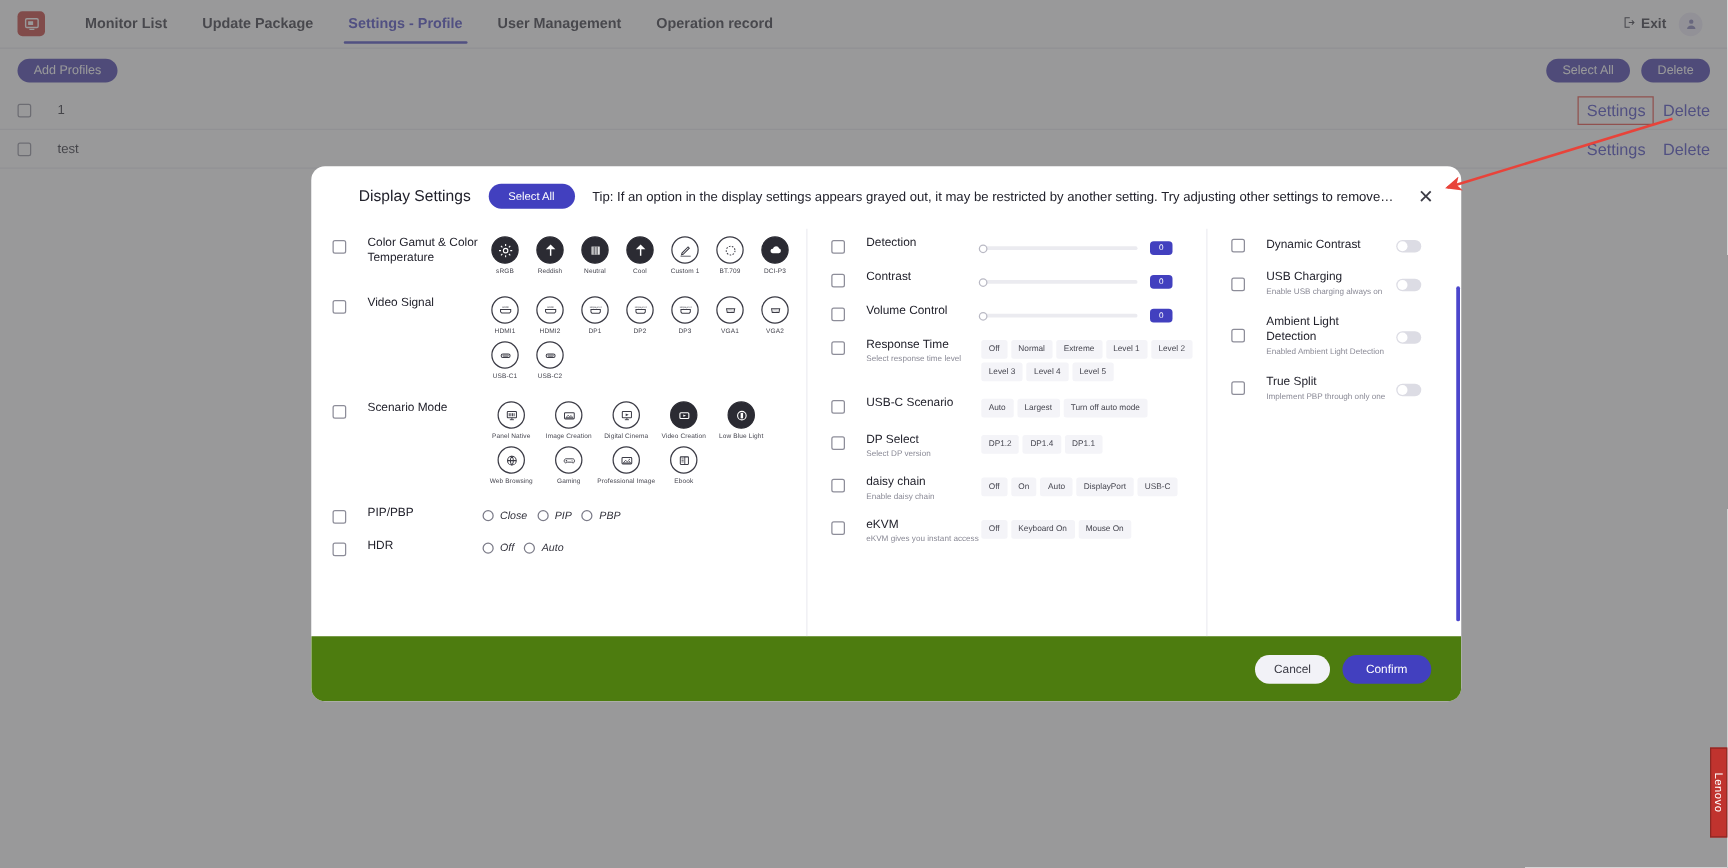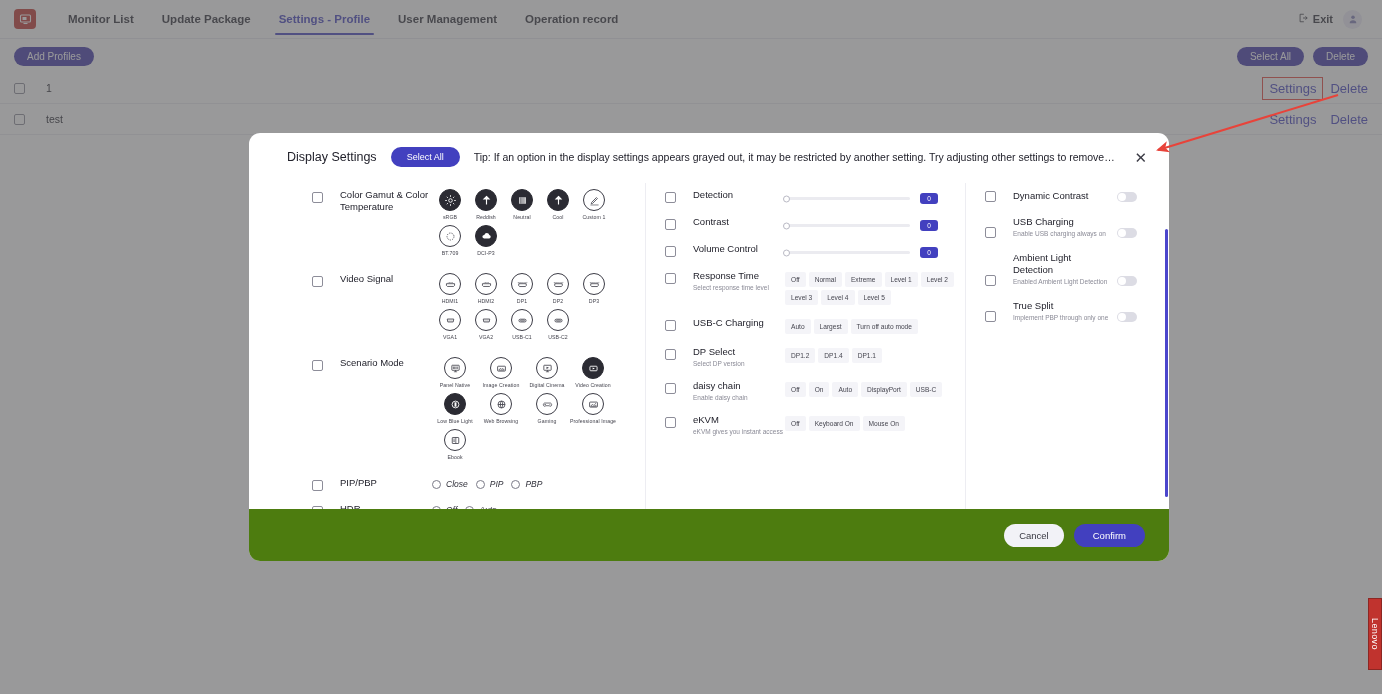--- a/index.html
+++ b/index.html
@@ -177,21 +177,21 @@
     flex: none;
   }
   .modal-body {
     flex: 1;
     display: flex;
     padding: 6px 0 0 0;
     position: relative;
     overflow: hidden;
   }
   .col { position: relative; }
-  .col-left   { width: 396px; padding-left: 63px; }
+  .col-left   { width: 396px; padding-left: 17px; }
   .col-mid    { width: 320px; padding-left: 19px; border-left: 1px solid #ededf2; }
   .col-right  { width: 190px; padding-left: 19px; border-left: 1px solid #ededf2;}
   .modal-scrollbar {
     position: absolute;
     right: 1px; top: 52px;
     width: 3px; height: 268px;
     background: #4b46cc;
     border-radius: 2px;
     z-index: 5;
     cursor: pointer;
@@ -281,21 +281,21 @@
     cursor: pointer;
     margin-left: auto;
     margin-top: 2px;
   }
   .toggle:after {
     content:"";
     position:absolute; left:1px; top:1px;
     width:8px;height:8px;border-radius:50%;
     background:#fff;
   }
-  .srow-right { display:flex; align-items:flex-end; padding: 7px 0; width: 152px;}
+  .srow-right { display:flex; align-items:center; padding: 7px 0; width: 152px;}
   .srow-right .slabel { width: 98px; }
   
   .modal-foot {
     height: 52px;
     display: flex; align-items: center; justify-content: flex-end;
     gap: 10px;
     padding-right: 24px;
     background:#4d7c0f;
   }
   .btn-cancel {
@@ -815,21 +815,21 @@
               <span class="chip">Level 3</span>
               <span class="chip">Level 4</span>
               <span class="chip">Level 5</span>
             </div>
           </div>
         </div>
 
         <div class="srow">
           <div class="cbox"></div>
           <div class="slabel">
-            <div class="t">USB-C Charging</div>
+            <div class="t">USB-C Scenario</div>
           </div>
           <div class="sbody">
             <div class="chips">
               <span class="chip">Auto</span>
               <span class="chip">Largest</span>
               <span class="chip">Turn off auto mode</span>
             </div>
           </div>
         </div>
 

